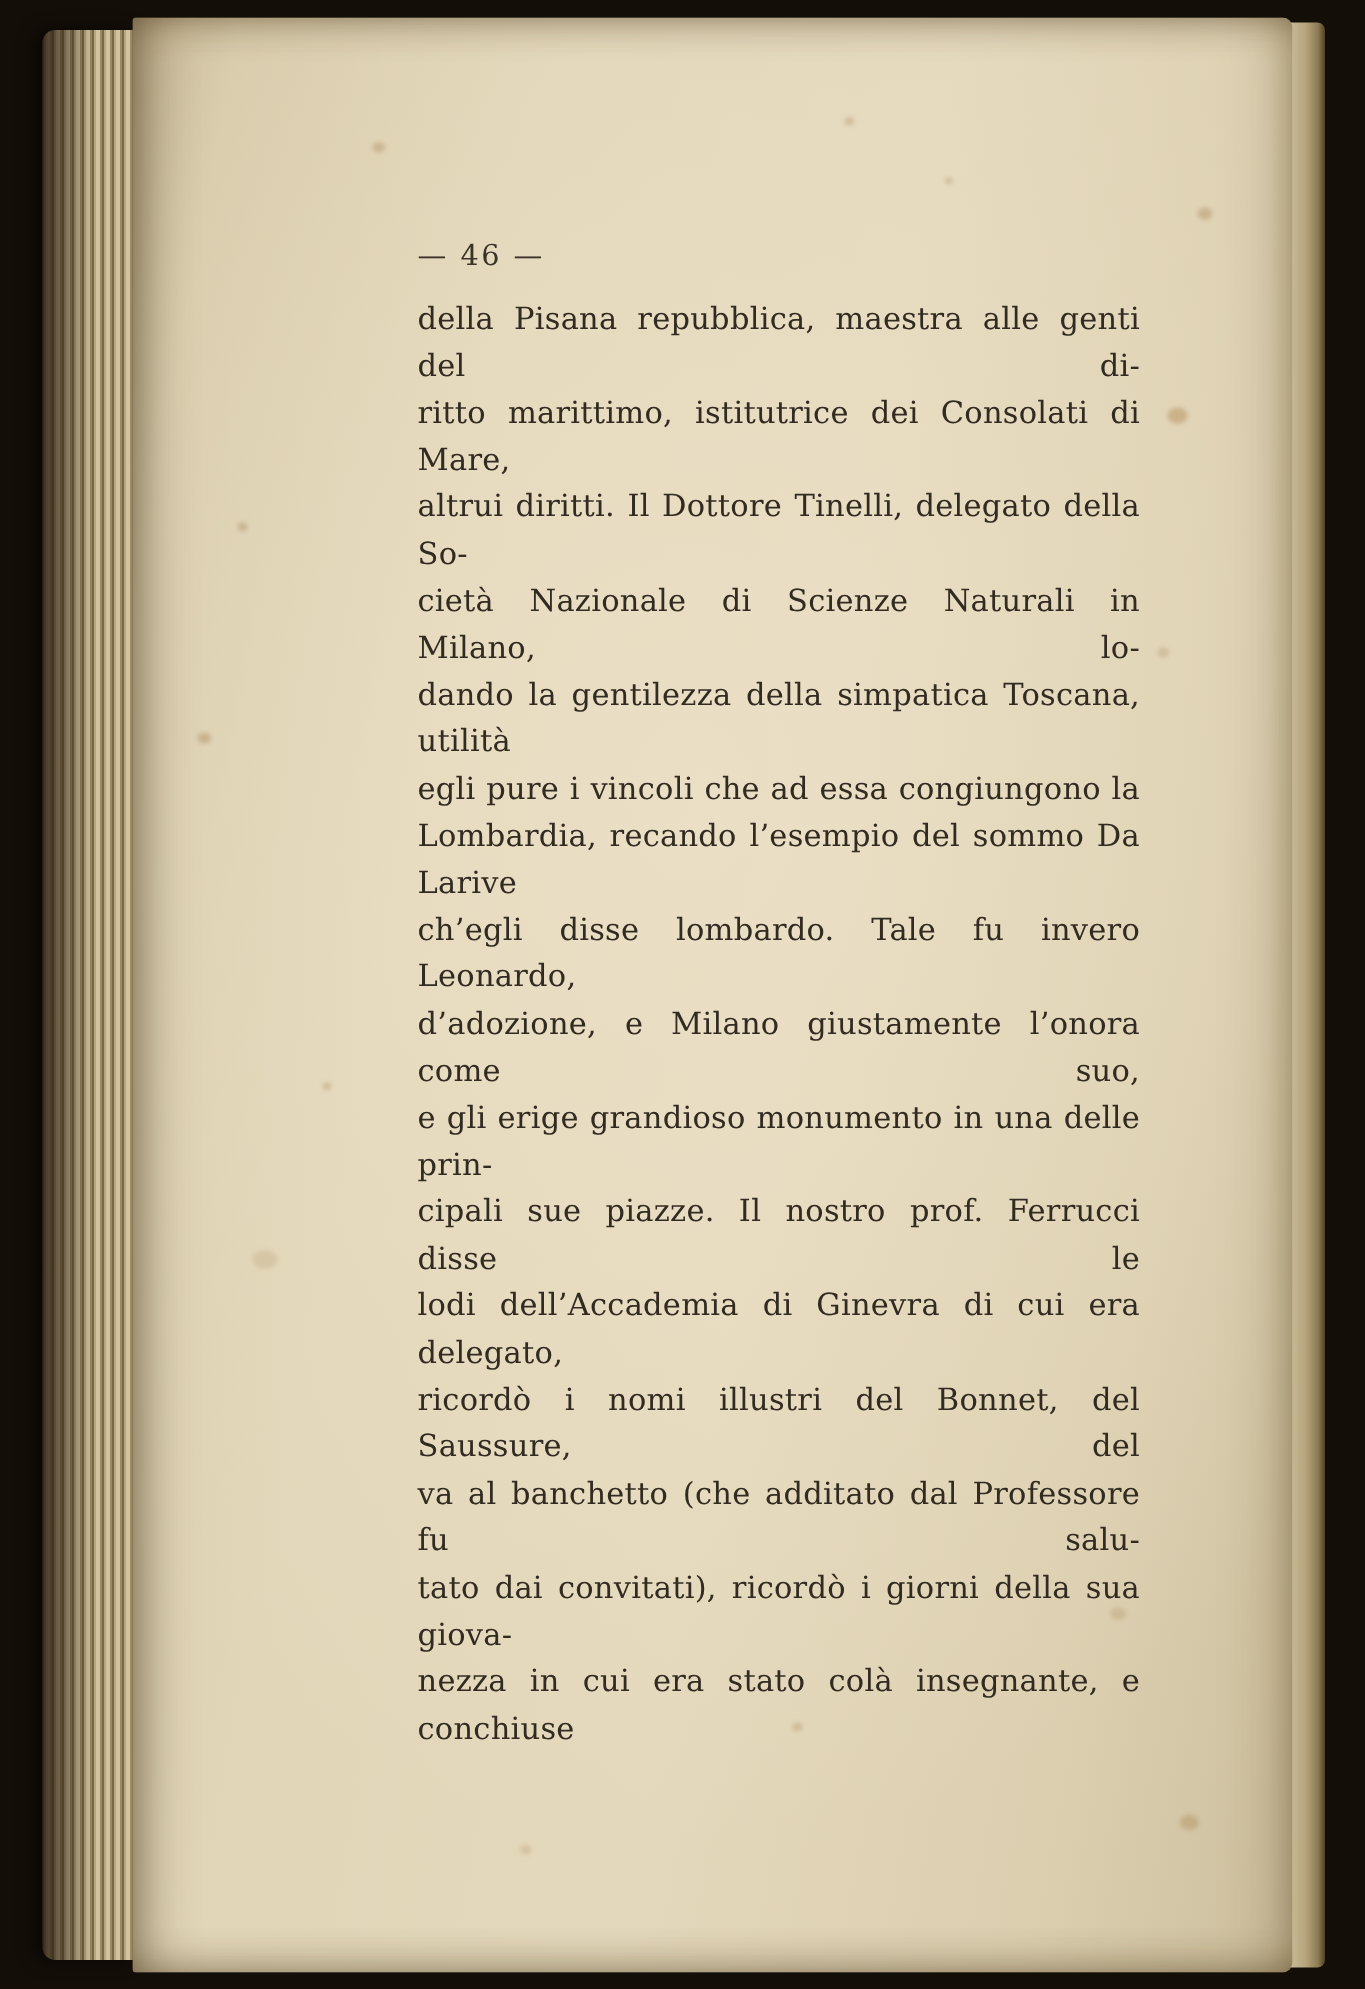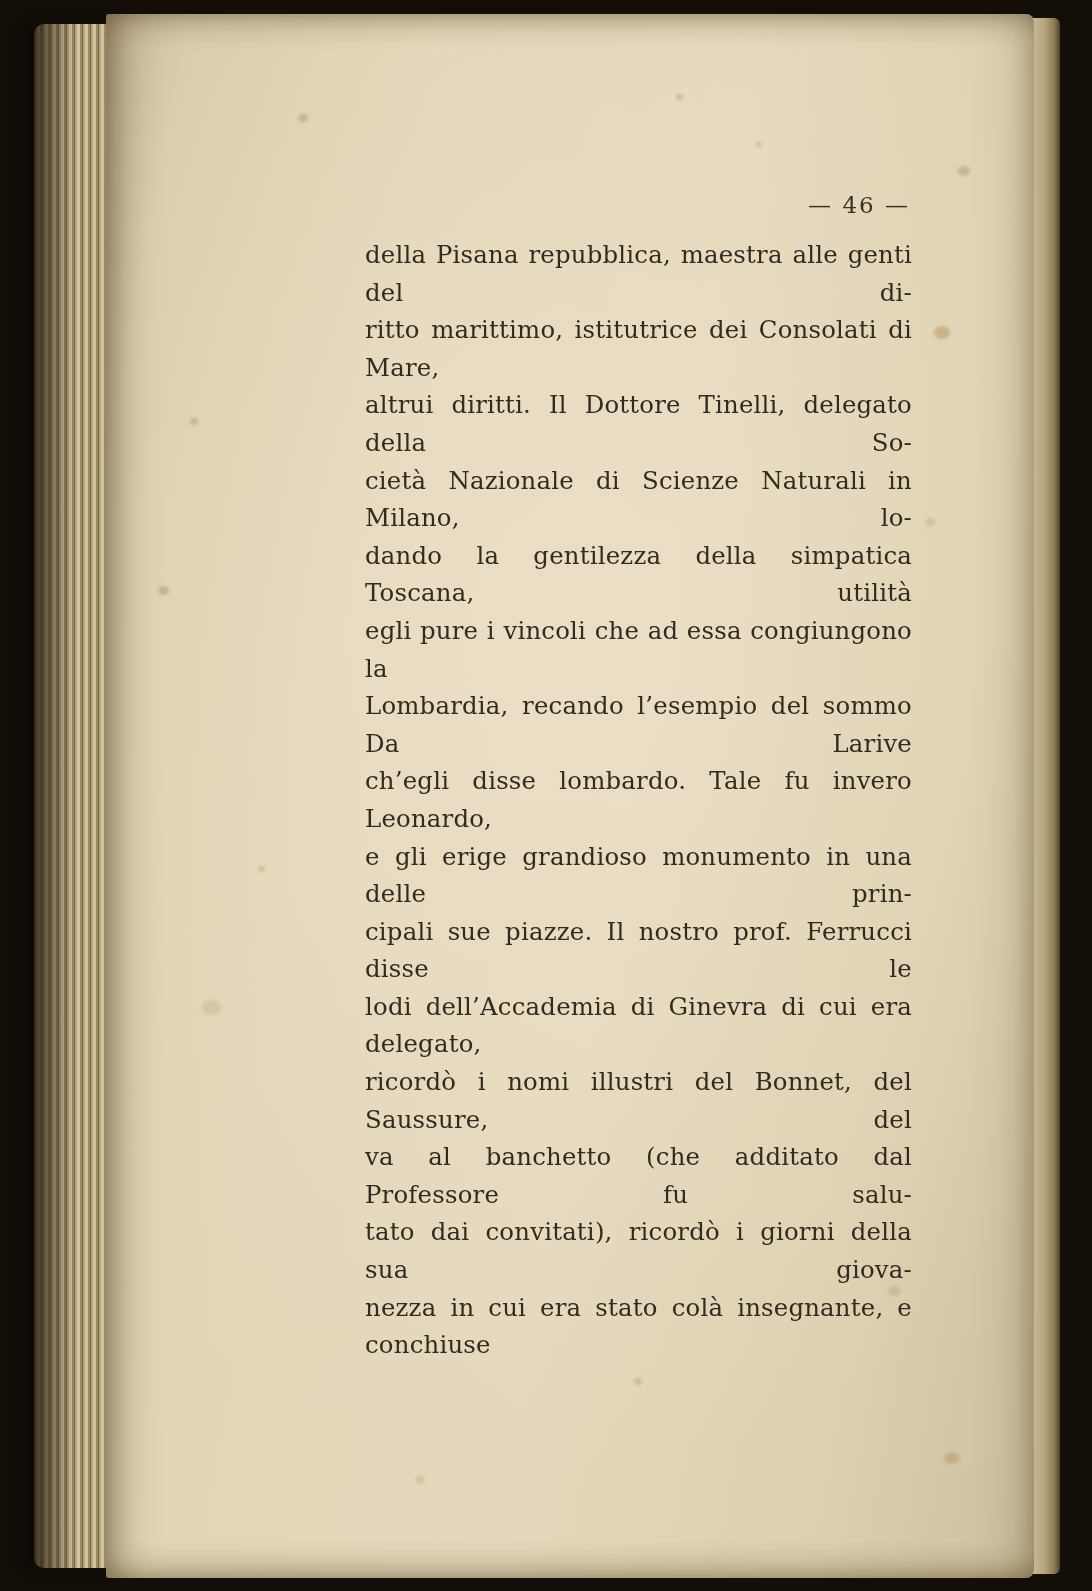--- a/index.html
+++ b/index.html
@@ -82,40 +82,39 @@
   .s11 { left:528px; top:1364px; width:8px;  height:7px;  background: rgba(140,100,50,0.24); }
   .s12 { left:838px; top:1438px; width:15px; height:12px; background: rgba(155,110,52,0.28); }
   .s13 { left:310px; top:1462px; width:9px;  height:8px;  background: rgba(145,102,50,0.18); }
   .s14 { left:650px; top:128px;  width:6px;  height:5px;  background: rgba(140,100,50,0.25); }
 
   .page-number {
     position: absolute;
     left: 228px;
     top: 178px;
     width: 576px;
-    text-align: right;
+    text-align: left;
     font-size: 23px;
     letter-spacing: 2px;
     color: #3a3327;
   }
   .text-block {
     position: absolute;
     left: 228px;
     top: 222px;
     width: 578px;
     color: #322b21;
     font-size: 24.4px;
   }
   .line {
     line-height: 37.6px;
     text-align: justify;
     text-align-last: justify;
     white-space: normal;
     letter-spacing: 0.2px;
-    margin-left: 31px;
   }
 </style>
 </head>
 <body>
 
 <div class="scene">
 
   <div class="page-stack"></div>
   <div class="next-page-edge"></div>
 
@@ -140,20 +139,21 @@
 
     <div class="text-block">
       <div class="line">della Pisana repubblica, maestra alle genti del di-</div>
       <div class="line">ritto marittimo, istitutrice dei Consolati di Mare,</div>
       <div class="line">altrui diritti. Il Dottore Tinelli, delegato della So-</div>
       <div class="line">cietà Nazionale di Scienze Naturali in Milano, lo-</div>
       <div class="line">dando la gentilezza della simpatica Toscana, utilità</div>
       <div class="line">egli pure i vincoli che ad essa congiungono la</div>
       <div class="line">Lombardia, recando l’esempio del sommo Da Larive</div>
       <div class="line">ch’egli disse lombardo. Tale fu invero Leonardo,</div>
+      <div class="line">d’adozione, e Milano giustamente l’onora come suo,</div>
       <div class="line">e gli erige grandioso monumento in una delle prin-</div>
       <div class="line">cipali sue piazze. Il nostro prof. Ferrucci disse le</div>
       <div class="line">lodi dell’Accademia di Ginevra di cui era delegato,</div>
       <div class="line">ricordò i nomi illustri del Bonnet, del Saussure, del</div>
       <div class="line">va al banchetto (che additato dal Professore fu salu-</div>
       <div class="line">tato dai convitati), ricordò i giorni della sua giova-</div>
       <div class="line">nezza in cui era stato colà insegnante, e conchiuse</div>
 
     </div>
 

